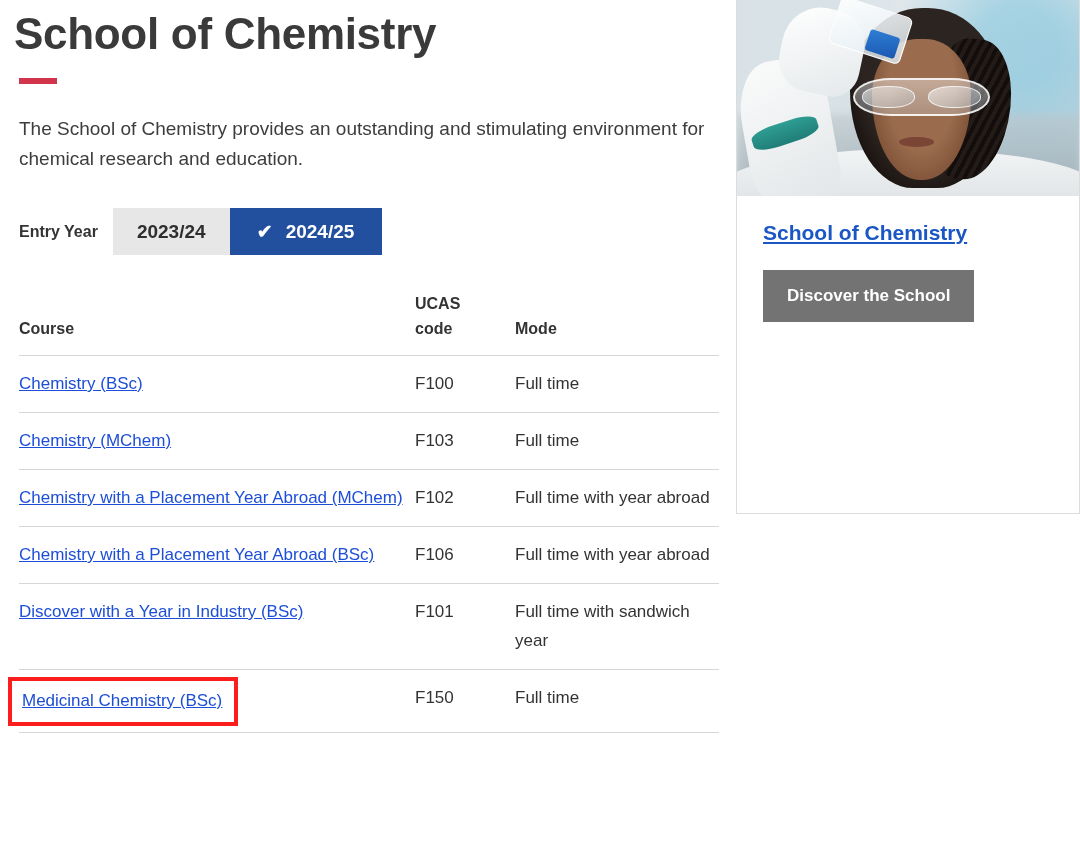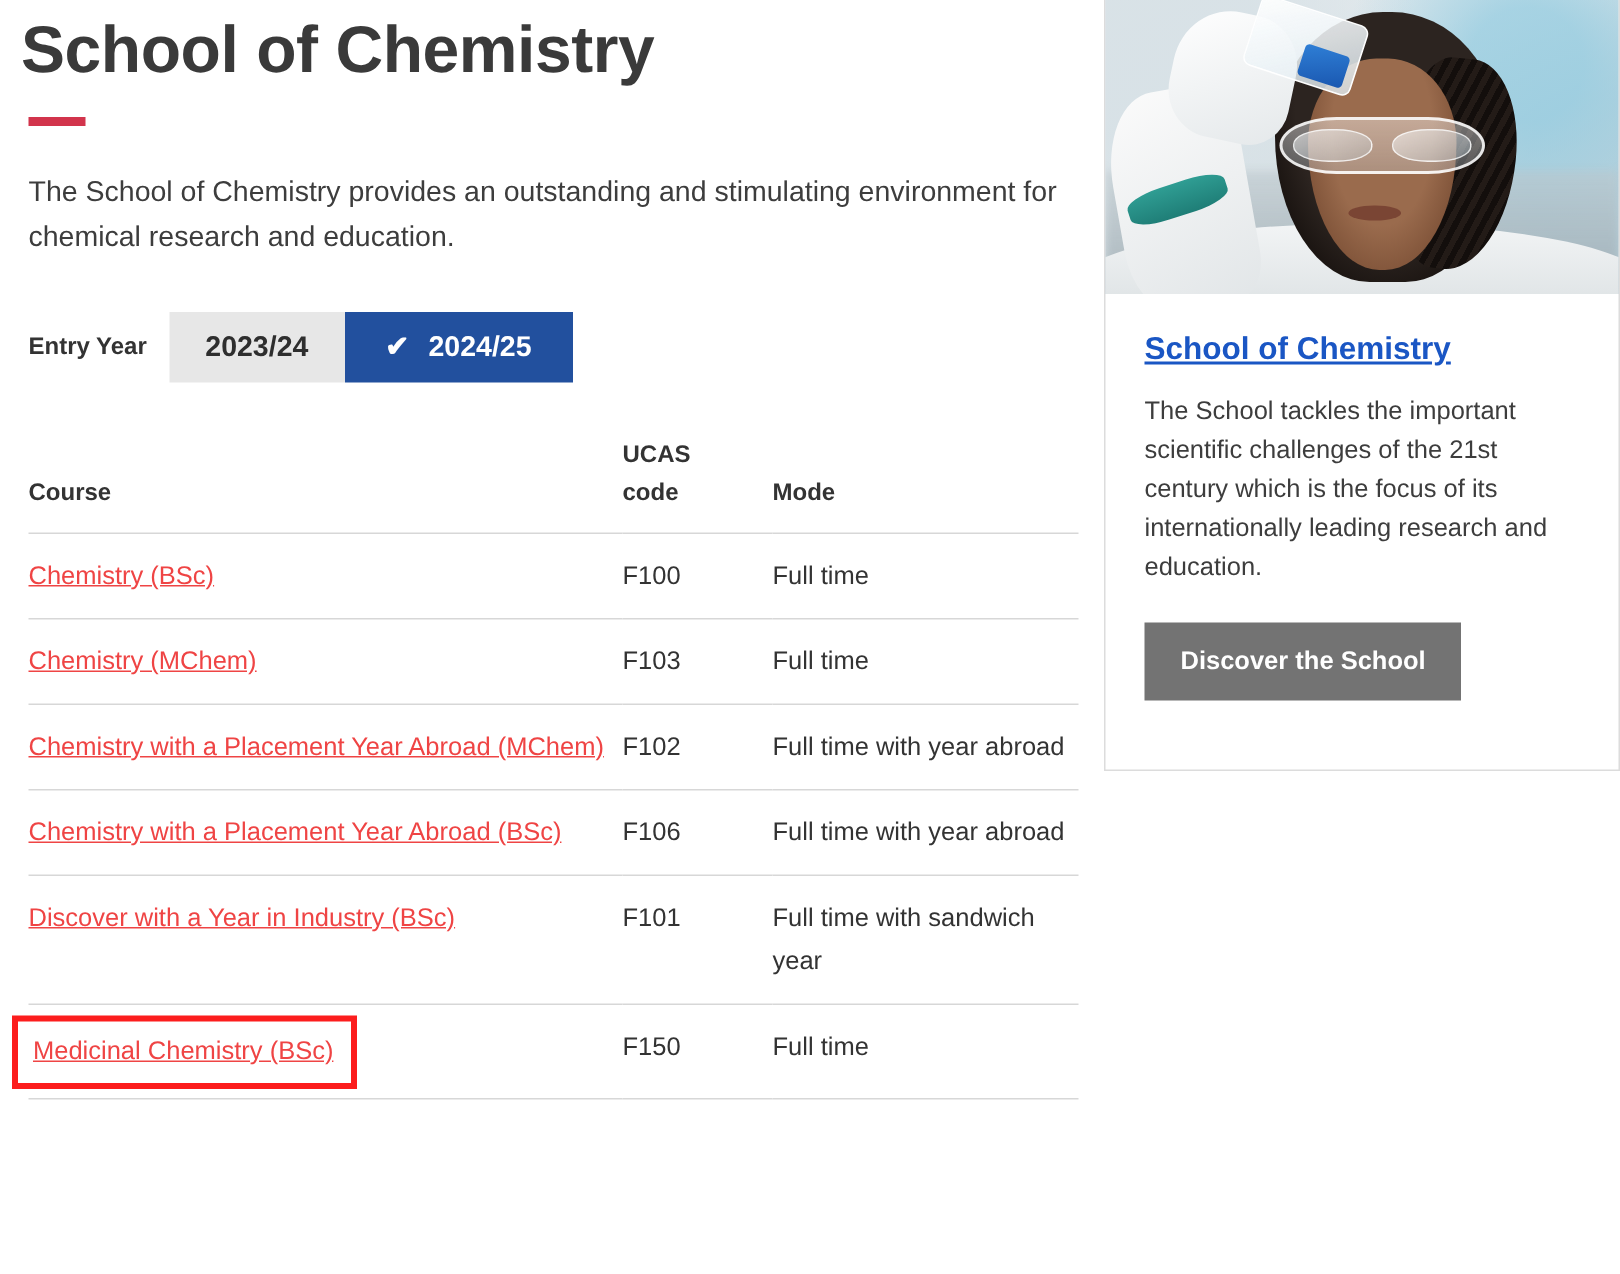--- a/index.html
+++ b/index.html
@@ -88,21 +88,21 @@
     font-size: 17px;
     color: #333333;
     line-height: 29px;
     padding: 13px 0 14px 0;
     border-bottom: 1px solid #d7d7d7;
   }
   .col-course { width: 396px; }
   .col-ucas   { width: 100px; }
   .col-mode   { width: 204px; }
   .course-link {
-    color: #ef4444;
+    color: #1d4ed8;
     text-decoration: underline;
     cursor: pointer;
   }
   td.course-cell { padding-left: 0; }
   tr.highlighted td.course-cell { position: relative; }
   .hl-box {
     display: inline-block;
     border: 4px solid #fc1d1d;
     padding: 5px 12px 7px 10px;
     margin: -6px 0 -8px -11px;
@@ -343,18 +343,17 @@
         <div class="lens r"></div>
       </div>
       <div class="arm"></div>
       <div class="cuff"></div>
       <div class="glove"></div>
       <div class="tube"></div>
       <div class="tube-liquid"></div>
     </div>
     <div class="card-body">
       <h2 class="card-heading">School of Chemistry</h2>
-      <p class="card-text">The School tackles the important scientific challenges of the 21st century which is the focus of its internationally leading research and education.</p>
       <button class="card-btn">Discover the School</button>
     </div>
   </div>
 
 </div>
 
 </body></html>

